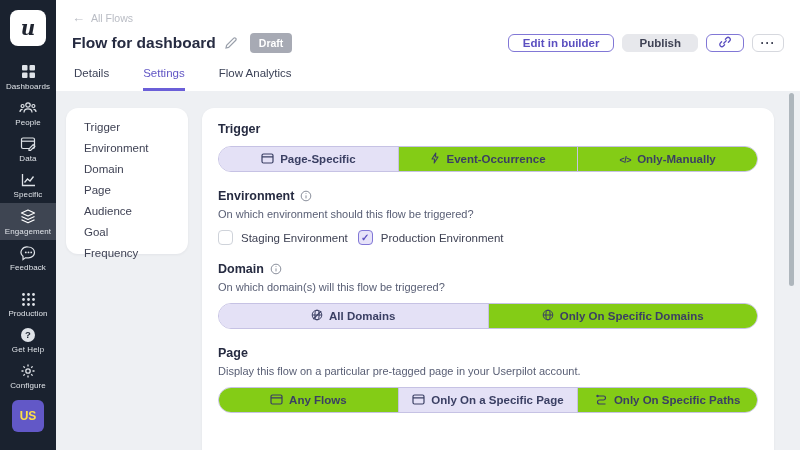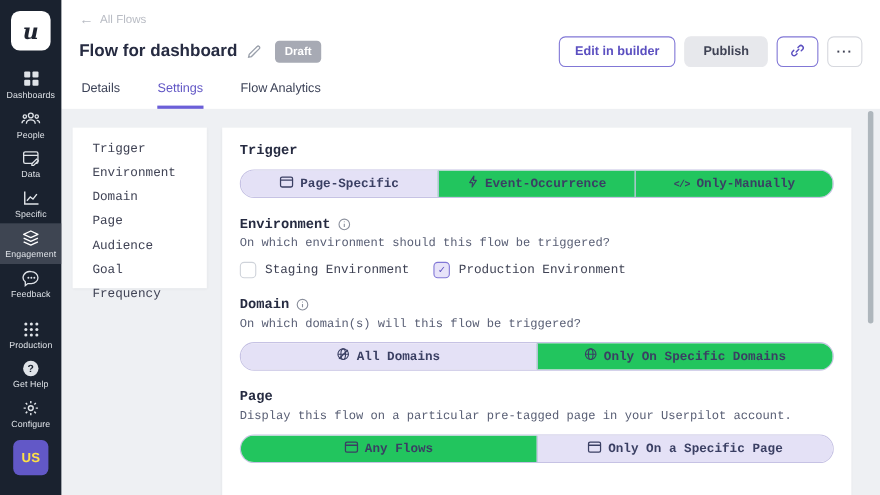--- a/index.html
+++ b/index.html
@@ -25,51 +25,51 @@
 
   
   .topbar { background: #ffffff; padding: 10px 16px 0 16px; }
   .back-row { display: flex; align-items: center; gap: 6px; color: #b9bcc4; font-size: 10.5px; cursor: pointer; width: fit-content; }
   .back-arrow::before { content: "←"; font-size: 13px; }
   .title-row { display: flex; align-items: center; margin-top: 8px; }
   .page-title { font-size: 15.5px; font-weight: bold; color: #262b41; }
   .edit-pencil { margin-left: 8px; cursor: pointer; display: flex; }
   .status-badge { margin-left: 12px; background: #a7aab4; color: #ffffff; font-size: 10.5px; font-weight: bold; padding: 4px 9px; border-radius: 4px; }
   .title-actions { margin-left: auto; display: flex; align-items: center; gap: 8px; }
-  .btn { font-family: "Liberation Sans", sans-serif; font-size: 11.5px; font-weight: bold; border-radius: 6px; cursor: pointer; height: 28px; display: inline-flex; align-items: center; justify-content: center; }
+  .btn { font-family: "Liberation Sans", sans-serif; font-size: 11.5px; font-weight: bold; border-radius: 6px; cursor: pointer; height: 18px; display: inline-flex; align-items: center; justify-content: center; }
   .btn-outline-accent { background: #fff; border: 1px solid #8177d6; color: #5b4fc0; padding: 0 14px; }
   .btn-gray { background: #e7e8ec; border: 1px solid #e7e8ec; color: #3f4254; padding: 0 16px; }
   .btn-icon { width: 38px; background: #fff; border: 1px solid #8177d6; }
   .btn-more { width: 32px; background: #fff; border: 1px solid #d6d8de; color: #3f4254; font-size: 12px; letter-spacing: 1px; }
 
   .tabs-row { display: flex; gap: 34px; margin-top: 14px; padding-left: 2px; }
   .tab { font-size: 11.5px; font-weight: normal; color: #3c4257; padding-bottom: 9px; border-bottom: 3px solid transparent; cursor: pointer; }
   .tab.active { color: #6156c5; border-bottom-color: #6b5fd8; }
 
   
   .content { flex: 1; background: #eef0f3; display: flex; gap: 14px; padding: 17px 0 0 10px; position: relative; overflow: hidden; }
-  .card { background: #ffffff; border-radius: 0; box-shadow: 0 1px 3px rgba(20,20,43,0.05); font-family: Liberation Mono, monospace; }
+  .card { background: #ffffff; border-radius: 12px; box-shadow: 0 1px 3px rgba(20,20,43,0.05); }
   .settings-nav { width: 122px; height: 146px; padding: 8px 0; flex-shrink: 0; }
   .settings-nav .nav-item { font-size: 11.5px; color: #3f4254; padding: 4.5px 18px; cursor: pointer; }
 
   .settings-main { width: 572px; padding: 14px 16px 20px 16px; height: 560px; }
   .sec-head { display: flex; align-items: center; gap: 6px; }
   .sec-title { font-size: 12.5px; font-weight: bold; color: #262b41; }
   .sec-desc { font-size: 11px; color: #585e74; margin-top: 5px; }
   .info-ico { display: flex; cursor: pointer; }
 
   .segmented { display: flex; border: 1px solid #c6c2e4; border-radius: 14px; overflow: hidden; height: 26px; margin-top: 10px; background: #fff; }
-  .seg { flex: 1; display: flex; align-items: center; justify-content: center; gap: 6px; font-size: 11.5px; font-weight: bold; color: #3a3f63; cursor: pointer; border-left: 1px solid #c6c2e4; background: #22c55e; }
+  .seg { flex: 1; display: flex; align-items: center; justify-content: center; gap: 6px; font-size: 11.5px; font-weight: bold; color: #3a3f63; cursor: pointer; border-left: 1px solid #c6c2e4; background: #84cc16; }
   .seg:first-child { border-left: none; }
   .seg.selected { background: #e4e1f6; }
   .seg svg { flex-shrink: 0; }
   .ico-code::before { content: "</>"; font-size: 9px; font-weight: bold; color: #3a3f63; letter-spacing: -0.5px; }
 
   .section { margin-top: 17px; }
-  .checks-row { display: flex; align-items: center; gap: 22px; margin-top: 10px; }
+  .checks-row { display: flex; align-items: center; gap: 10px; margin-top: 10px; }
   .check-item { display: flex; align-items: center; gap: 8px; cursor: pointer; font-size: 11.5px; color: #3f4254; }
   .cbox { width: 15px; height: 15px; border: 1px solid #cfd3da; border-radius: 4px; background: #fff; display: flex; align-items: center; justify-content: center; }
   .check-item.checked .cbox { background: #e7e3f9; border-color: #8177d6; }
   .check-item.checked .cbox::after { content: "✓"; font-size: 10px; font-weight: bold; color: #5b4fc0; }
 
   
   .scrollbar-thumb { position: absolute; right: 6px; top: 2px; width: 5px; height: 193px; background: #aeb6bc; border-radius: 3px; cursor: pointer; }
 </style>
 </head>
 <body>
@@ -344,20 +344,27 @@
                   </svg></span>
               <span>Any Flows</span>
             </div>
             <div class="seg selected">
               <span><svg width="13" height="11" viewBox="0 0 13 11" fill="none" stroke="#3a3f63" stroke-width="1.2">
                     <rect x="1" y="1" width="11" height="9" rx="1.5"></rect>
                     <path d="M1 3.8 h11"></path>
                   </svg></span>
               <span>Only On a Specific Page</span>
             </div>
+            <div class="seg">
+              <span><svg width="13" height="12" viewBox="0 0 13 12" fill="none" stroke="#3a3f63" stroke-width="1.2">
+                    <path d="M2.5 3 h6 a2 2 0 0 1 0 4 h-4 a2 2 0 0 0 0 4 h6"></path>
+                    <circle cx="2.5" cy="3" r="1.2" fill="#3a3f63" stroke="none"></circle>
+                  </svg></span>
+              <span>Only On Specific Paths</span>
+            </div>
           </div>
 
         </section>
 
       </div>
 
       <div class="scrollbar-thumb"></div>
     </div>
   </div>
 </div>

